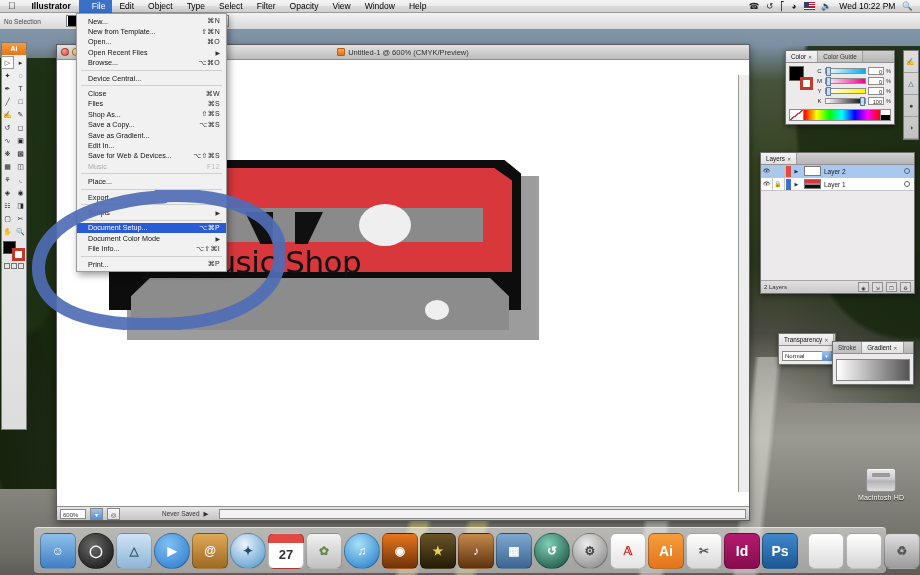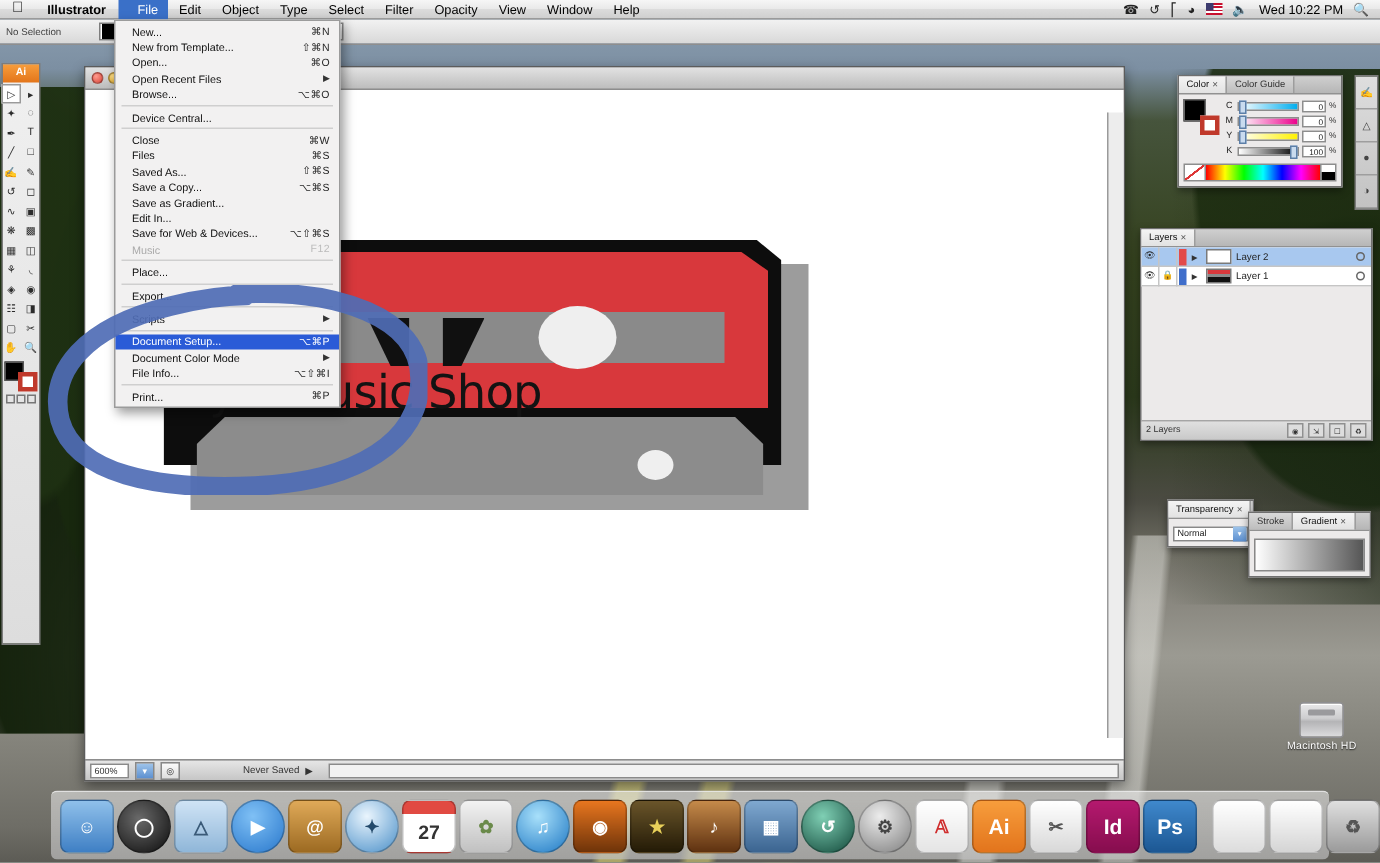--- a/index.html
+++ b/index.html
@@ -423,20 +423,24 @@
   </div>
 </div>
 
 <div id="docwin">
   <div id="doctitle">
     <span class="traffic">
       <i class="r"></i>
       <i class="y"></i>
       <i class="g"></i>
     </span>
+    <span class="tt">
+      <span class="ai-doc-ic"></span>
+      <span>Untitled-1 @ 600% (CMYK/Preview)</span>
+    </span>
   </div>
 
   <div id="canvaswrap">
     <div id="artboard">
       <div id="cassette">
         <div class="cs-shadow"></div>
         <div class="cs-body"></div>
         <div class="cs-red"></div>
         <div class="cs-gray"></div>
         <div class="cs-hole l"></div>
@@ -492,21 +496,21 @@
   <div class="sep"></div>
   <div class="row">
       <span class="lab">Close</span>
       <span class="key">⌘W</span>
     </div>
   <div class="row">
       <span class="lab">Files</span>
       <span class="key">⌘S</span>
     </div>
   <div class="row">
-      <span class="lab">Saved As...</span>
+      <span class="lab">Shop As...</span>
       <span class="key">⇧⌘S</span>
     </div>
   <div class="row">
       <span class="lab">Save a Copy...</span>
       <span class="key">⌥⌘S</span>
     </div>
   <div class="row">
       <span class="lab">Save as Gradient...</span>
       <span class="key"></span>
     </div>

